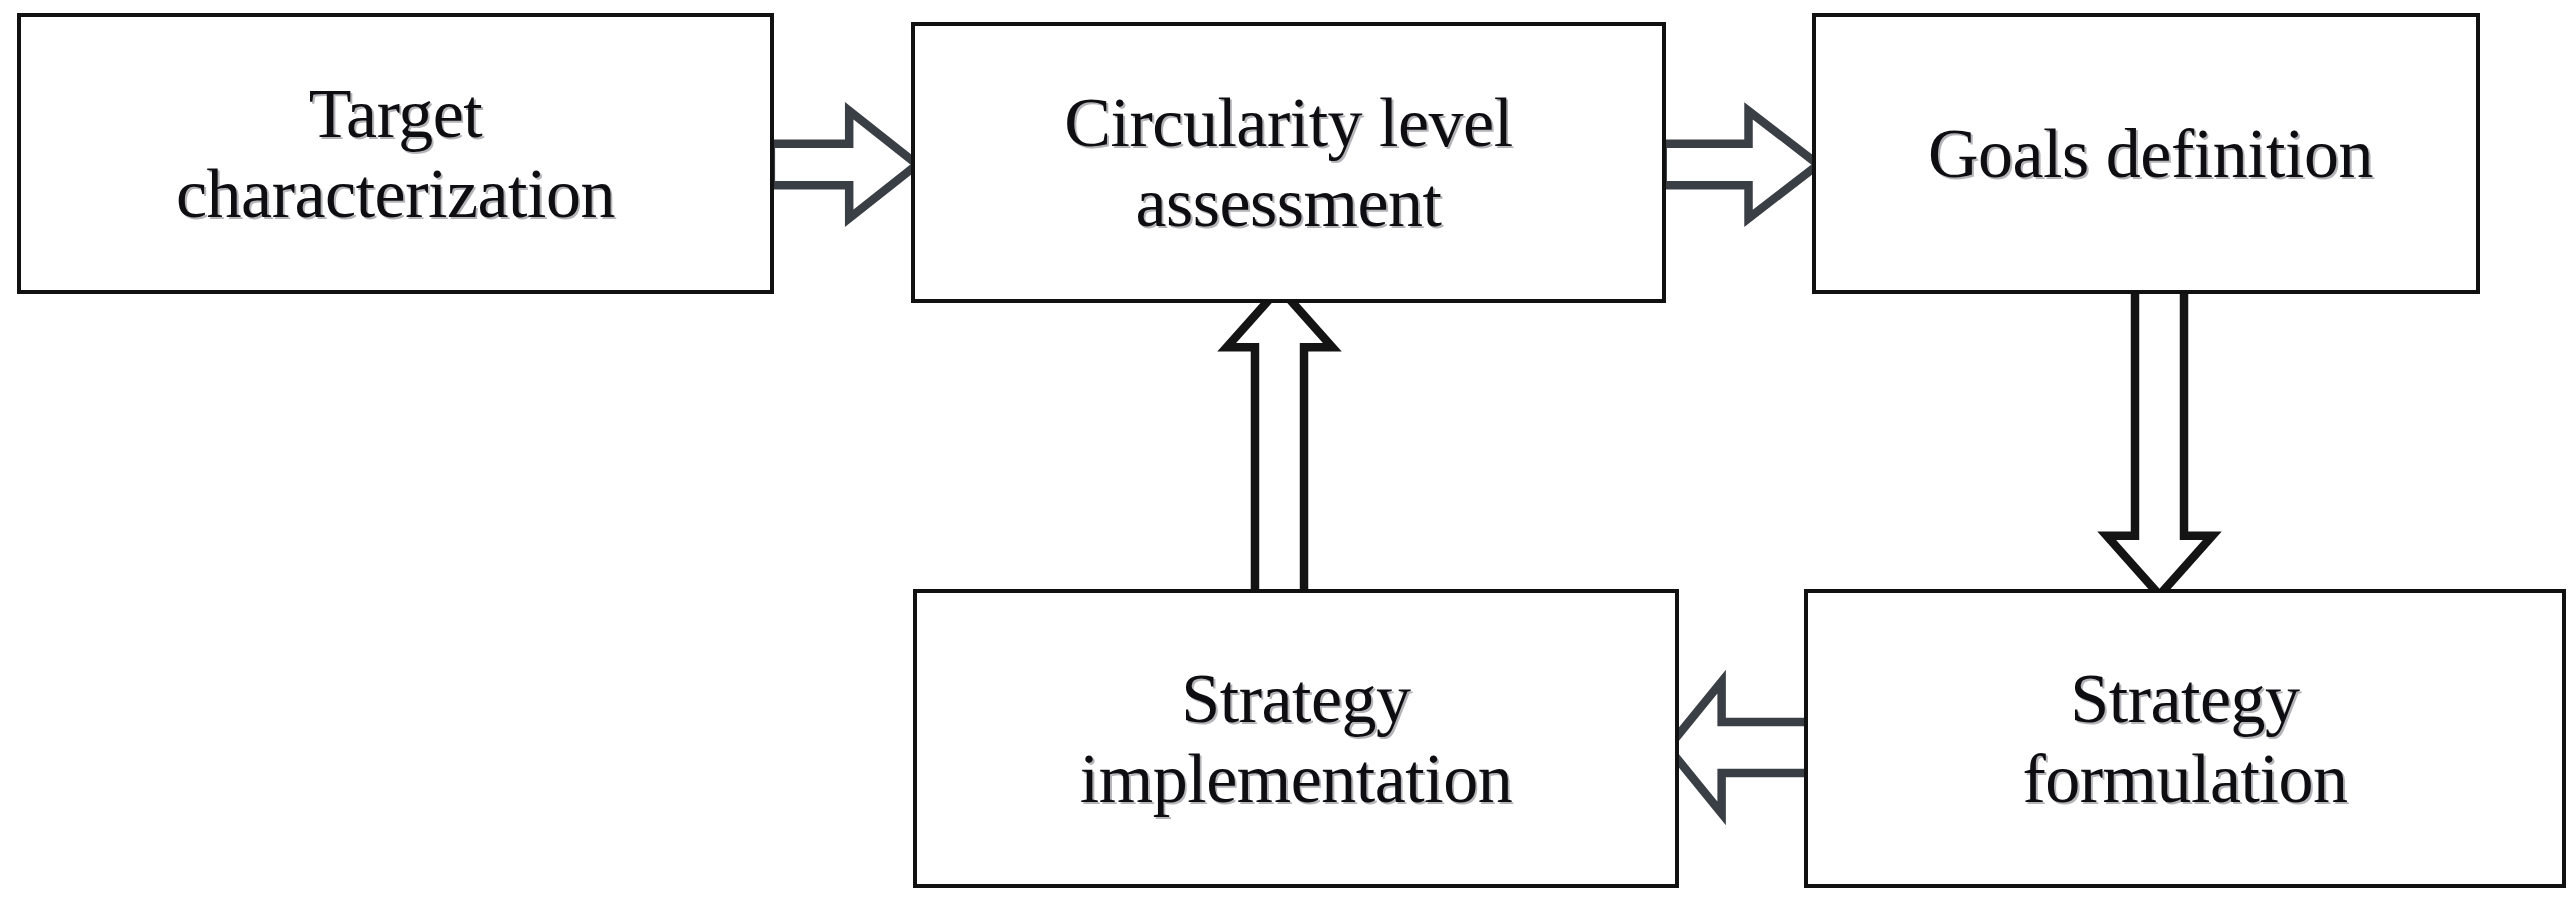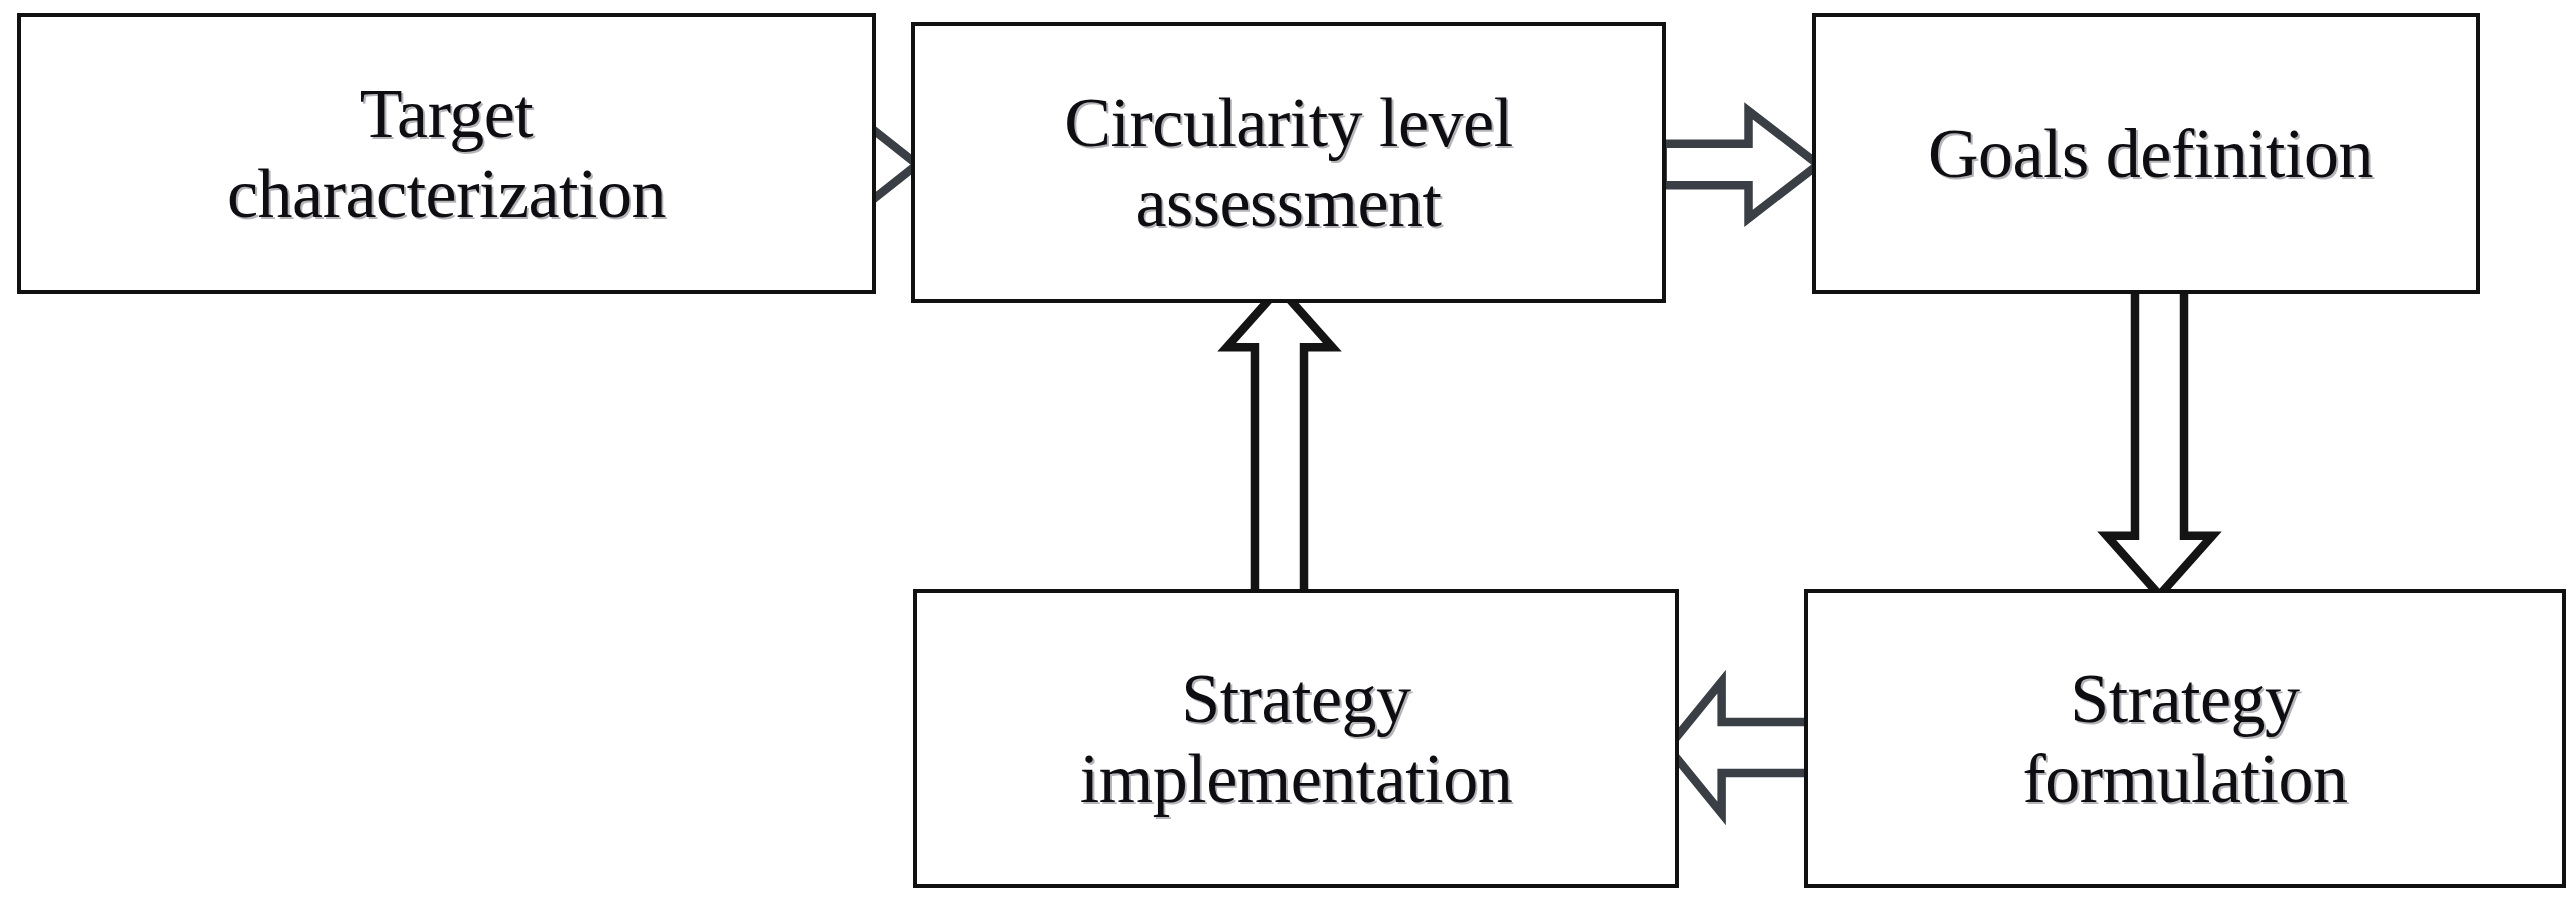--- a/index.html
+++ b/index.html
@@ -34,21 +34,21 @@
     font-size: 70px;
     line-height: 1.14;
     color: #0d0d12;
     letter-spacing: -0.5px;
     white-space: pre-line;
     text-shadow: 1.9px 1.9px 0 rgba(40,40,55,0.35);
     padding: 0 11.3px;
   }
 
   
-  #node-target        { left: 17px;   top: 13.2px;  width: 859px; height: 281px; }
+  #node-target        { left: 17px;   top: 13.2px;  width: 757px; height: 281px; }
   #node-assessment    { left: 911px;  top: 22px;  width: 755px; height: 281px; }
   #node-goals         { left: 1812px; top: 13.2px;  width: 668px; height: 281px; padding-left: 9px; }
   #node-implement     { left: 913px;  top: 589px; width: 766px; height: 299px; }
   #node-formulate     { left: 1804px; top: 589px; width: 762px; height: 299px; }
 
   
   .connector {
     position: absolute;
     z-index: 2;
   }

